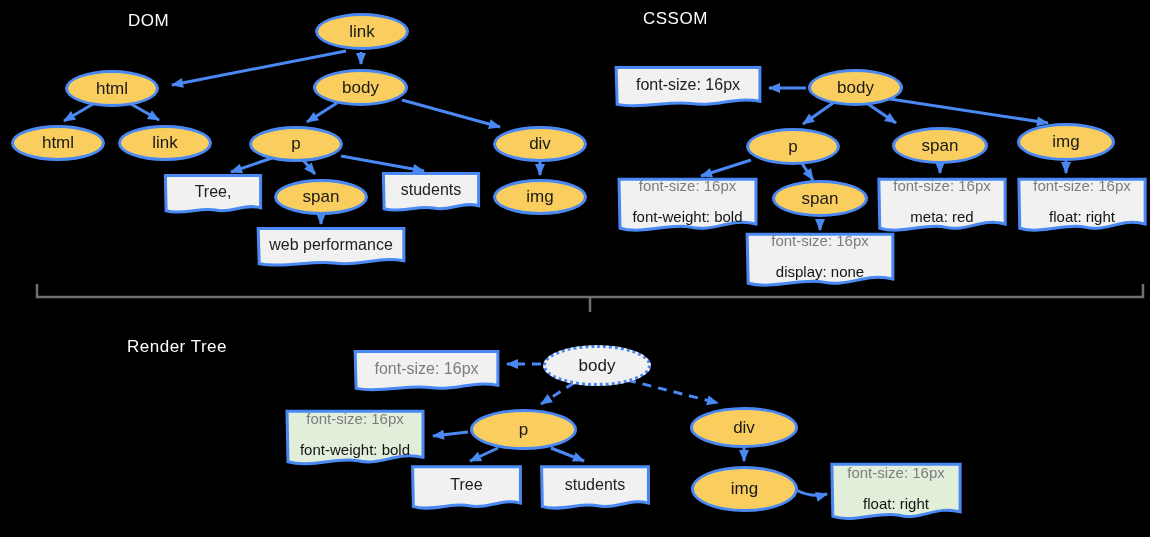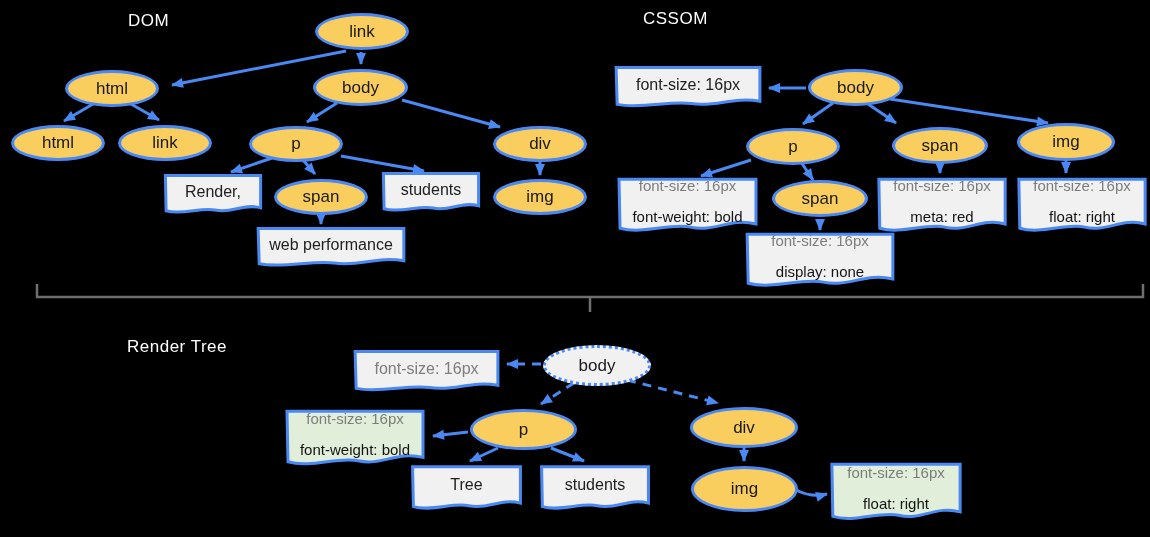--- a/index.html
+++ b/index.html
@@ -111,21 +111,21 @@
       <span>span</span>
     </div>
   <div class="node" style="left:493px;top:179px;width:94px;height:36px">
       <span>img</span>
     </div>
 
   <div class="doc" style="left:164px;top:174px;width:98px;height:46px">
     <svg viewBox="0 0 140 60" preserveAspectRatio="none">
         <path d="M2,2 L138,2 L138,44 C112,38 97,52 73,47 C53,43 26,54 3,48 Z"></path>
       </svg>
-    <div class="doc-text">Render,</div>
+    <div class="doc-text">Tree,</div>
   </div>
   <div class="doc" style="left:382px;top:172px;width:98px;height:46px">
     <svg viewBox="0 0 140 60" preserveAspectRatio="none">
         <path d="M2,2 L138,2 L138,44 C112,38 97,52 73,47 C53,43 26,54 3,48 Z"></path>
       </svg>
     <div class="doc-text">students</div>
   </div>
   <div class="doc" style="left:256px;top:227px;width:150px;height:46px">
     <svg viewBox="0 0 140 60" preserveAspectRatio="none">
         <path d="M2,2 L138,2 L138,44 C112,38 97,52 73,47 C53,43 26,54 3,48 Z"></path>

